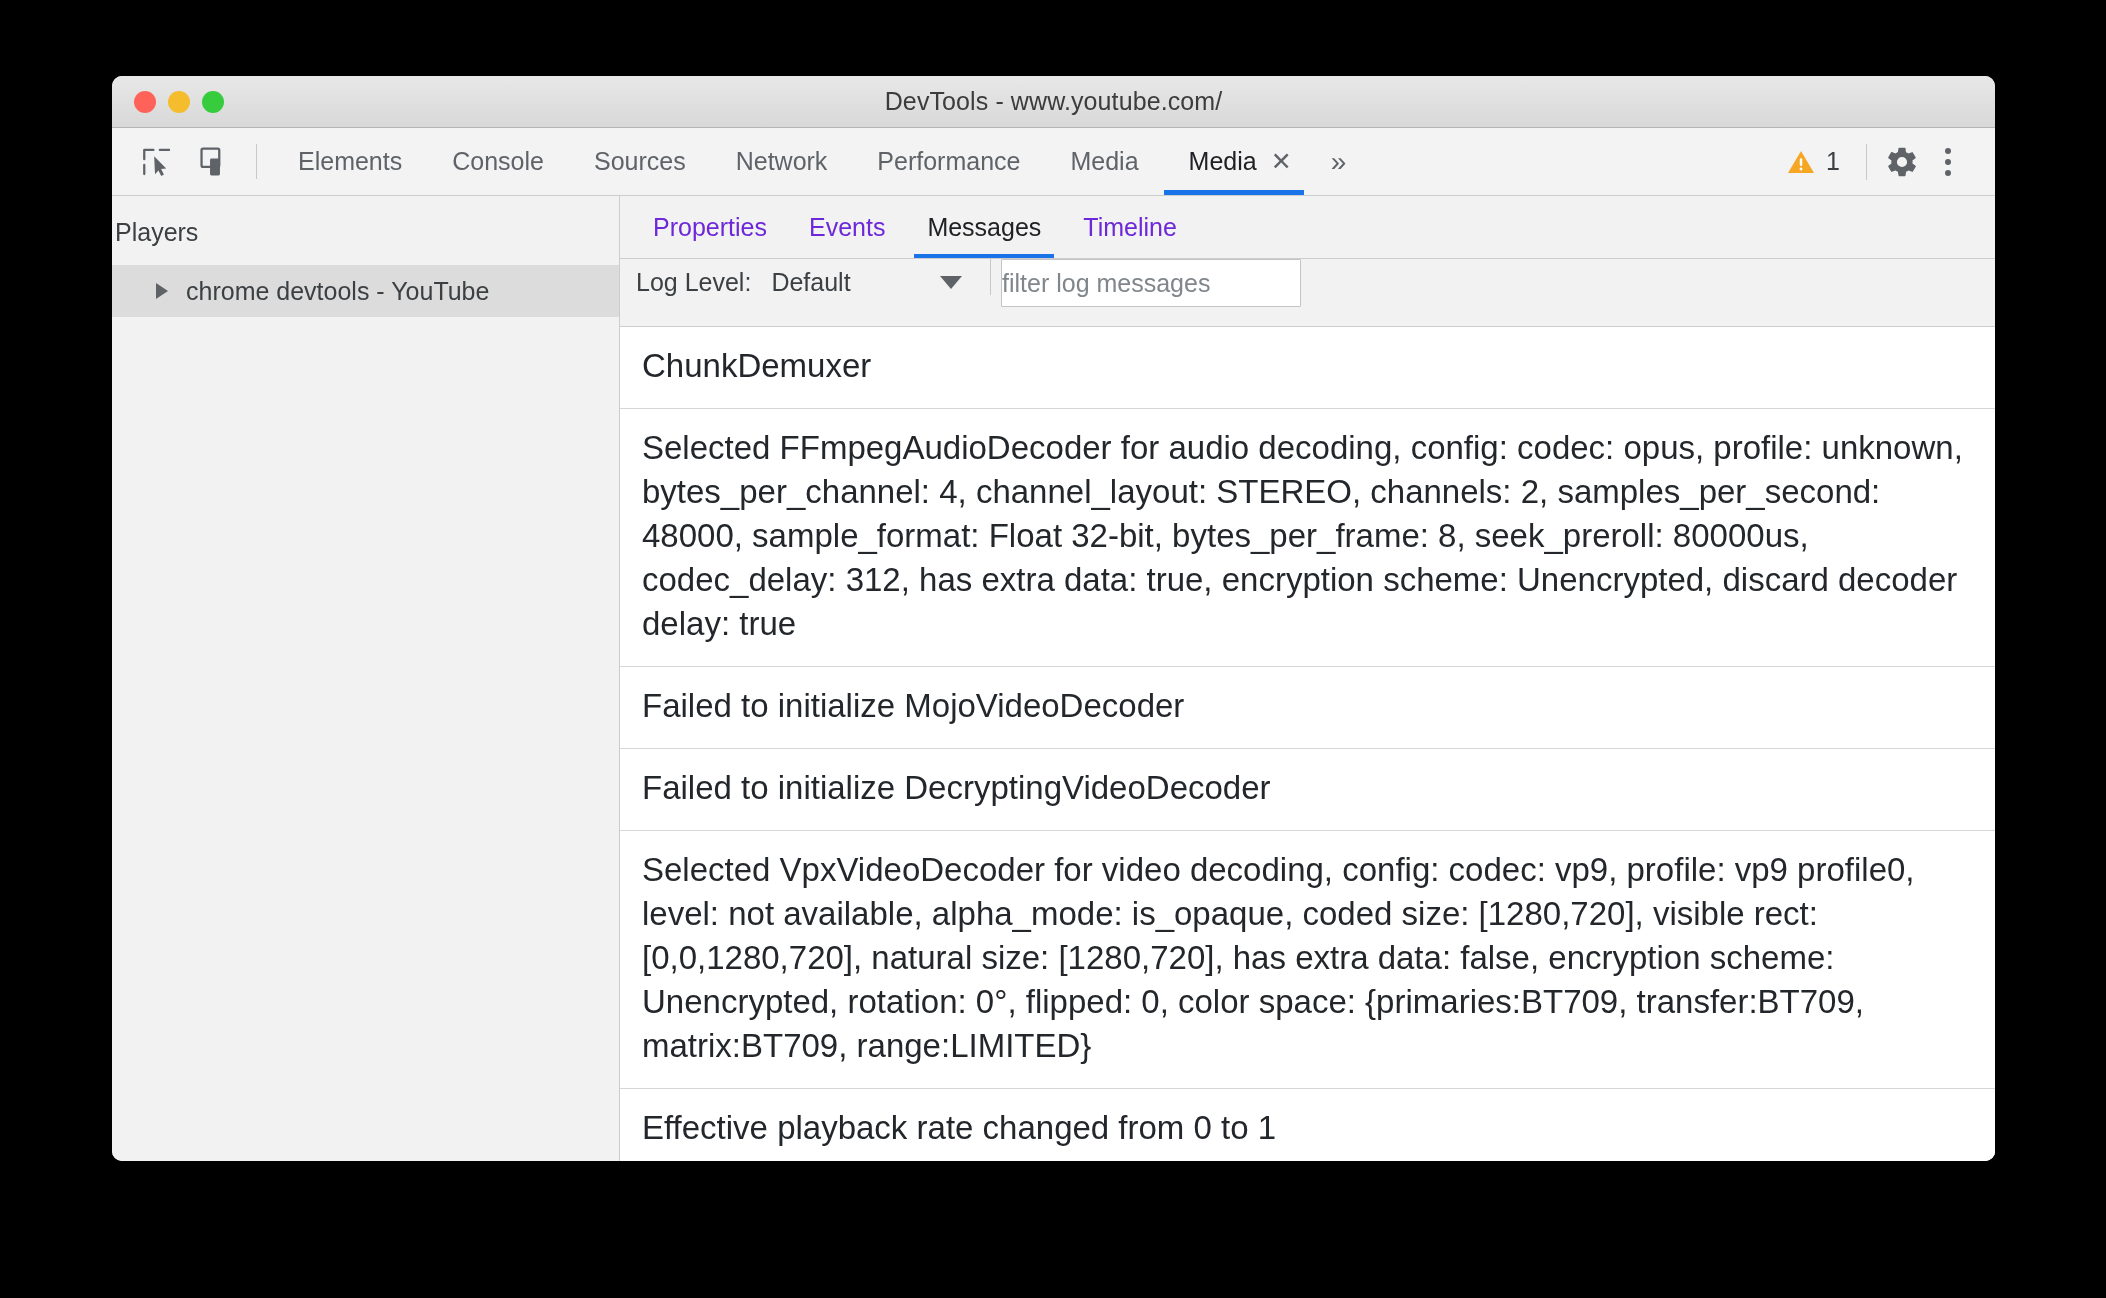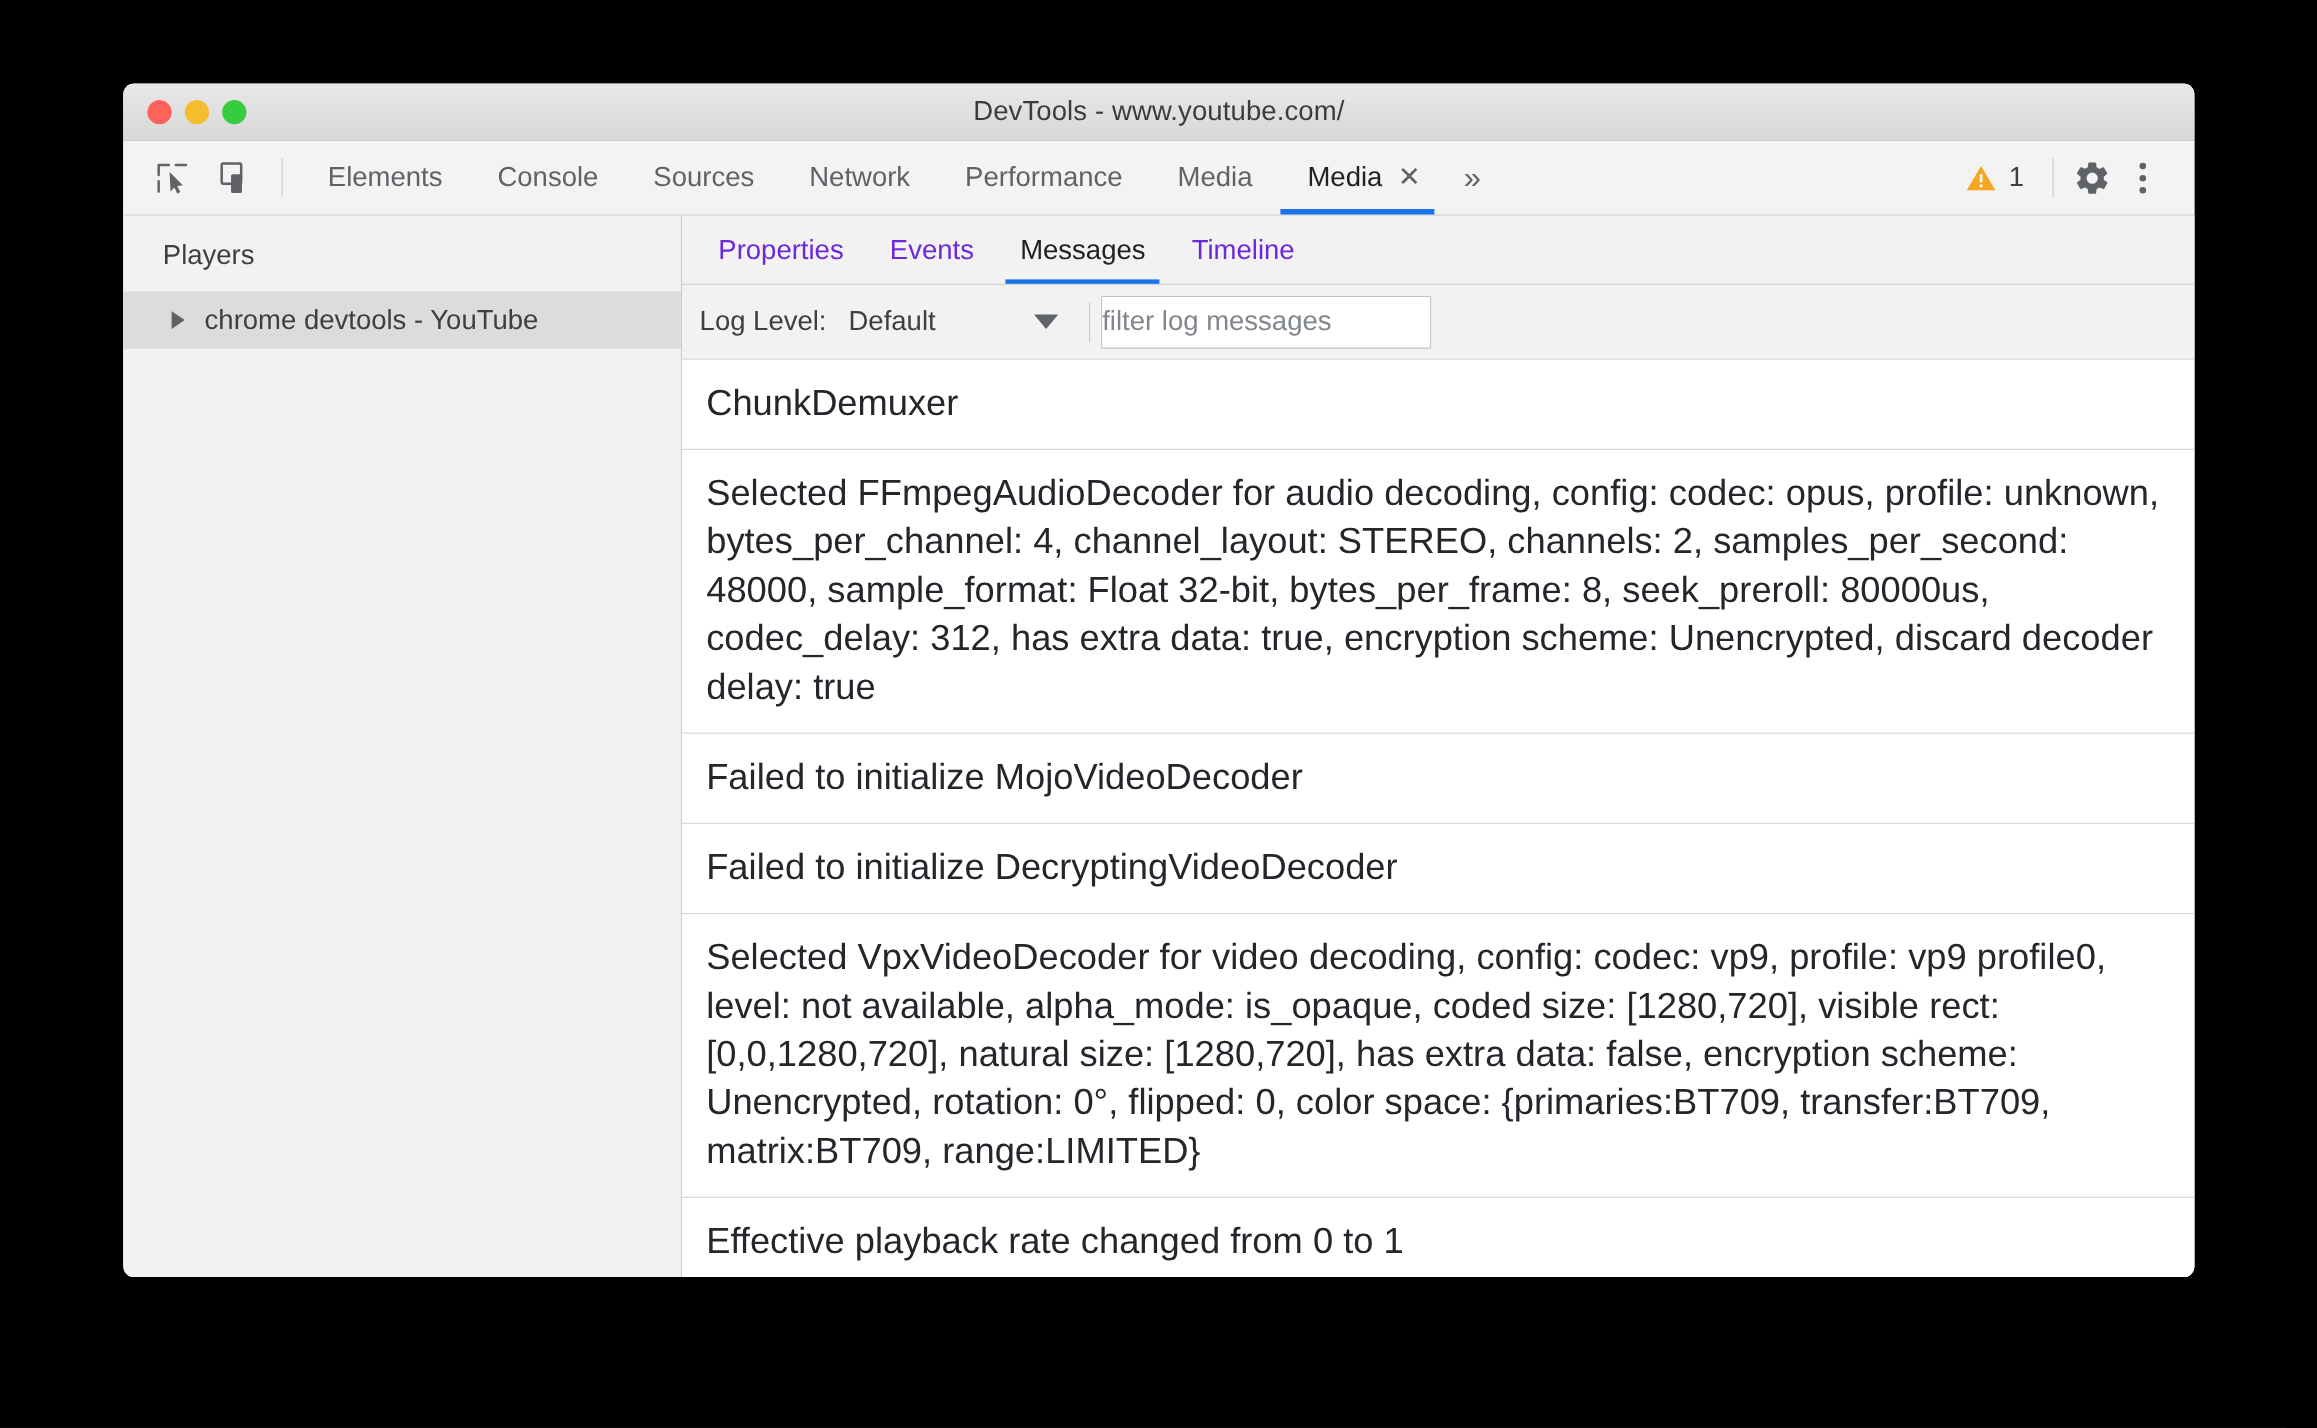--- a/index.html
+++ b/index.html
@@ -148,21 +148,21 @@
   
   .sidebar {
     width: 508px;
     background: #f2f2f2;
     border-right: 1px solid #cdcdcd;
     flex-shrink: 0;
   }
   .sidebar-title {
     font-size: 25px;
     color: #3c4043;
-    padding: 22px 0 18px 36px;
+    padding: 22px 0 18px 3px;
   }
   .player-row {
     display: flex;
     align-items: center;
     height: 52px;
     padding-left: 44px;
     background: #dcdcdc;
     cursor: pointer;
   }
   .tri {
@@ -206,21 +206,21 @@
     left: 8px; right: 8px; bottom: 0;
     height: 4px;
     background: #1a73e8;
   }
 
   .filterbar {
     height: 68px;
     background: #f2f2f2;
     border-bottom: 1px solid #cdcdcd;
     display: flex;
-    align-items: center;
+    align-items: flex-start;
     padding-left: 16px;
   }
   .loglevel {
     display: flex;
     align-items: center;
     cursor: pointer;
     min-width: 350px;
     position: relative;
     height: 46px;
   }

